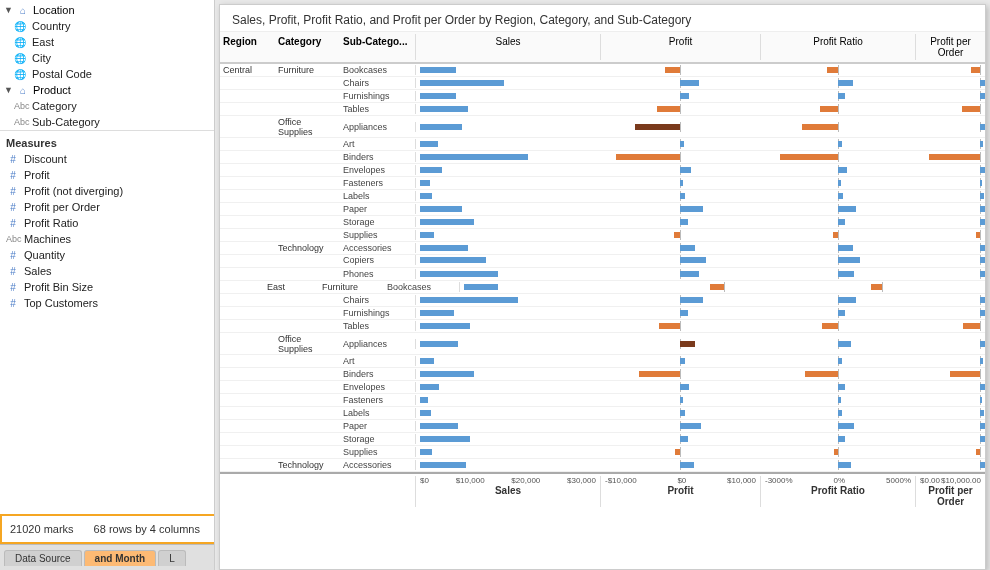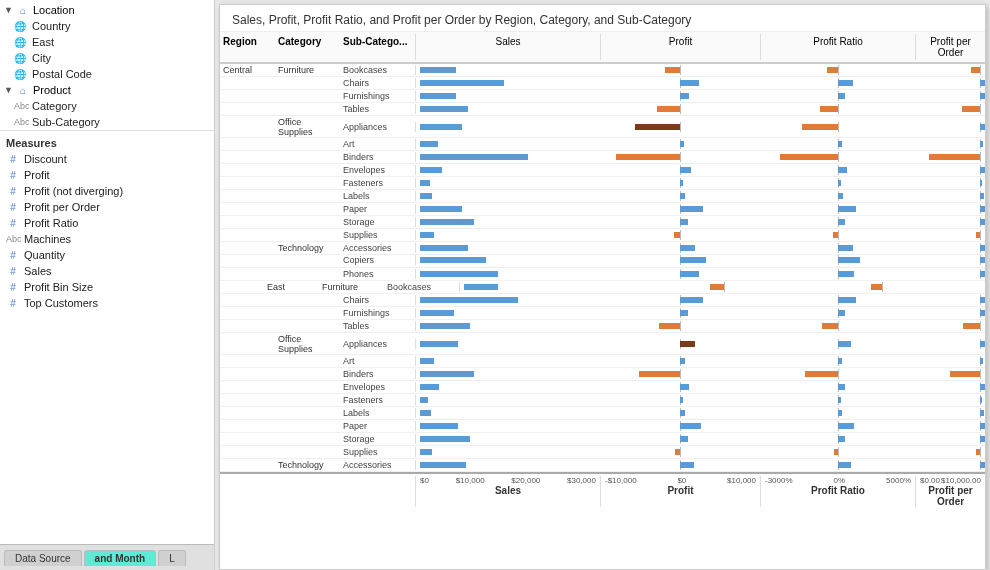--- a/index.html
+++ b/index.html
@@ -165,21 +165,21 @@
       background: #d0d0d0;
       border: 1px solid #bbb;
       border-bottom: none;
       border-radius: 3px 3px 0 0;
       font-size: 10px;
       cursor: pointer;
       color: #333;
     }
 
     .tab-item.active {
-      background: #5eead4;
+      background: #fdba74;
       font-weight: bold;
     }
 
     
     .chart-area {
       flex: 1;
       background: #fff;
       overflow: hidden;
       display: flex;
       flex-direction: column;
@@ -289,20 +289,24 @@
       <div class="field-item">
         <span class="field-icon hash" style="color:#4a7cc7;">#</span>
         <span class="field-label">Profit Bin Size</span>
       </div>
       <div class="field-item">
         <span class="field-icon hash" style="color:#4a7cc7;">#</span>
         <span class="field-label">Top Customers</span>
       </div>
     </div>
 
+    <div class="status-bar">
+      <span class="status-text">21020 marks</span>
+      <span class="status-text">68 rows by 4 columns</span>
+    </div>
     <div class="tab-bar">
       <div class="tab-item">Data Source</div>
       <div class="tab-item active">and Month</div>
       <div class="tab-item">L</div>
     </div>
   </div>
 
   <div class="chart-area">
     <div class="chart-title">
       Sales, Profit, Profit Ratio, and Profit per Order by Region, Category, and Sub-Category

